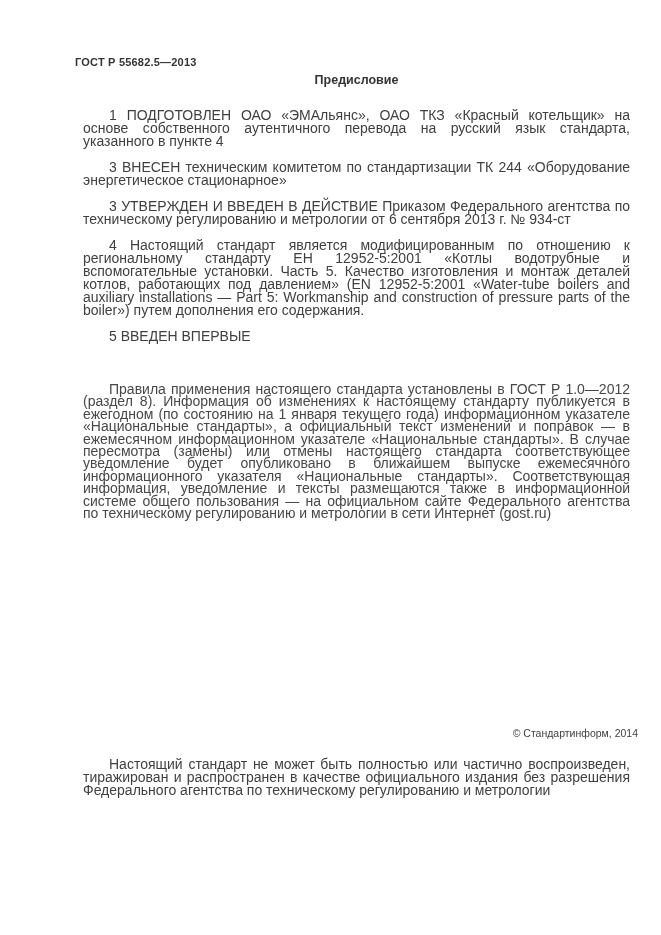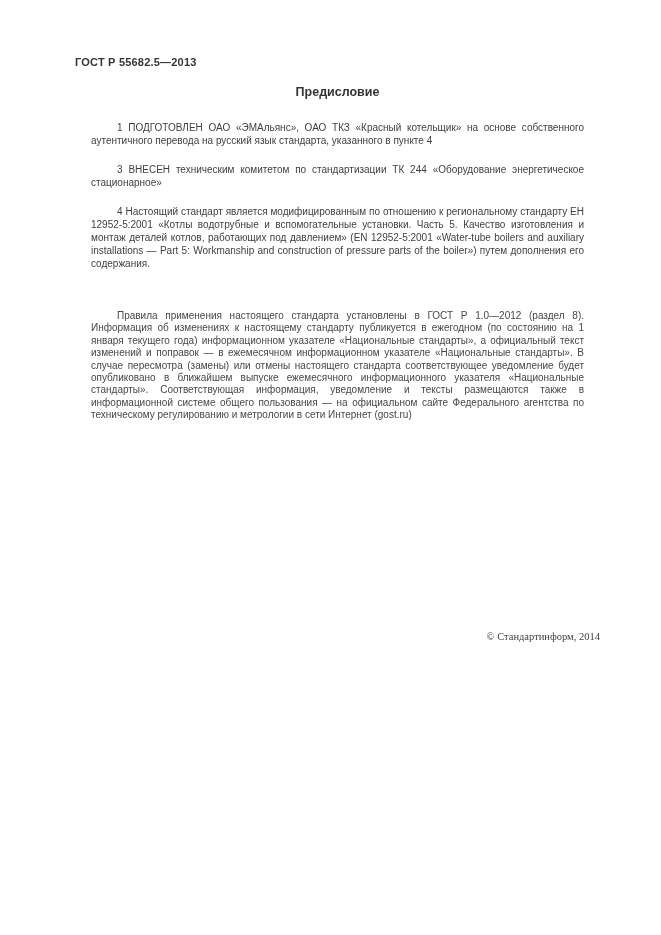--- a/index.html
+++ b/index.html
@@ -6,64 +6,63 @@
     margin: 0;
     padding: 0;
     background: #ffffff;
   }
   .page {
     position: relative;
     width: 661px;
     height: 935px;
     background: #ffffff;
     box-sizing: border-box;
-    padding: 55px 61px 0 75px;
+    padding: 55px 23px 0 75px;
     font-family: "Liberation Sans", "DejaVu Sans", sans-serif;
     color: #3f3f3f;
     overflow: hidden;
   }
   .doc-code {
     font-size: 11px;
     font-weight: bold;
     line-height: 14px;
     color: #343434;
     letter-spacing: 0.2px;
   }
   .title {
-    margin-top: 16px;
+    margin-top: 4px;
     text-align: center;
     font-size: 12.5px;
     font-weight: bold;
     line-height: 15px;
     color: #343434;
   }
   .para {
-    margin: 16px;
-    font-size: 10px;
+    margin: 8px;
+    font-size: 14px;
     line-height: 13px;
     text-align: justify;
     text-indent: 26px;
   }
   .gap {
     margin-top: 13px;
   }
   .first-para {
     margin-top: 21px;
   }
   .note {
     margin-top: 40px;
     line-height: 12.4px;
     color: #474747;
   }
   .copyright {
     margin-top: 208px;
     text-align: right;
     font-size: 10.5px;
     line-height: 13px;
-    font-family: Liberation Serif, serif;
   }
   .restriction {
     margin-top: 18px;
   }
   .page-number {
     margin-top: 6px;
     font-size: 10.5px;
     line-height: 13px;
     color: #5a5a5a;
   }
@@ -74,25 +73,28 @@
 <div class="page">
 
   <div class="doc-code">ГОСТ Р 55682.5—2013</div>
 
   <div class="title">Предисловие</div>
 
   <p class="para first-para">1 ПОДГОТОВЛЕН ОАО «ЭМАльянс», ОАО ТКЗ «Красный котельщик» на основе собственного аутентичного перевода на русский язык стандарта, указанного в пункте 4</p>
 
   <p class="para gap">3 ВНЕСЕН техническим комитетом по стандартизации ТК 244 «Оборудование энергетическое стационарное»</p>
 
+  <p class="para gap">3 УТВЕРЖДЕН И ВВЕДЕН В ДЕЙСТВИЕ Приказом Федерального агентства по техническому регулированию и метрологии от 6 сентября 2013 г. № 934-ст</p>
 
   <p class="para gap">4 Настоящий стандарт является модифицированным по отношению к региональному стандарту ЕН 12952-5:2001 «Котлы водотрубные и вспомогательные установки. Часть 5. Качество изготовления и монтаж деталей котлов, работающих под давлением» (EN 12952-5:2001 «Water-tube boilers and auxiliary installations — Part 5: Workmanship and construction of pressure parts of the boiler») путем дополнения его содержания.</p>
 
 
 
+  <p class="para gap">5 ВВЕДЕН ВПЕРВЫЕ</p>
 
   <p class="para note">Правила применения настоящего стандарта установлены в ГОСТ Р 1.0—2012 (раздел 8). Информация об изменениях к настоящему стандарту публикуется в ежегодном (по состоянию на 1 января текущего года) информационном указателе «Национальные стандарты», а официальный текст изменений и поправок — в ежемесячном информационном указателе «Национальные стандарты». В случае пересмотра (замены) или отмены настоящего стандарта соответствующее уведомление будет опубликовано в ближайшем выпуске ежемесячного информационного указателя «Национальные стандарты». Соответствующая информация, уведомление и тексты размещаются также в информационной системе общего пользования — на официальном сайте Федерального агентства по техническому регулированию и метрологии в сети Интернет (gost.ru)</p>
 
   <div class="copyright">© Стандартинформ, 2014</div>
 
+  <p class="para restriction">Настоящий стандарт не может быть полностью или частично воспроизведен, тиражирован и распространен в качестве официального издания без разрешения Федерального агентства по техническому регулированию и метрологии</p>
 
 
 </div>
 
 </body></html>

